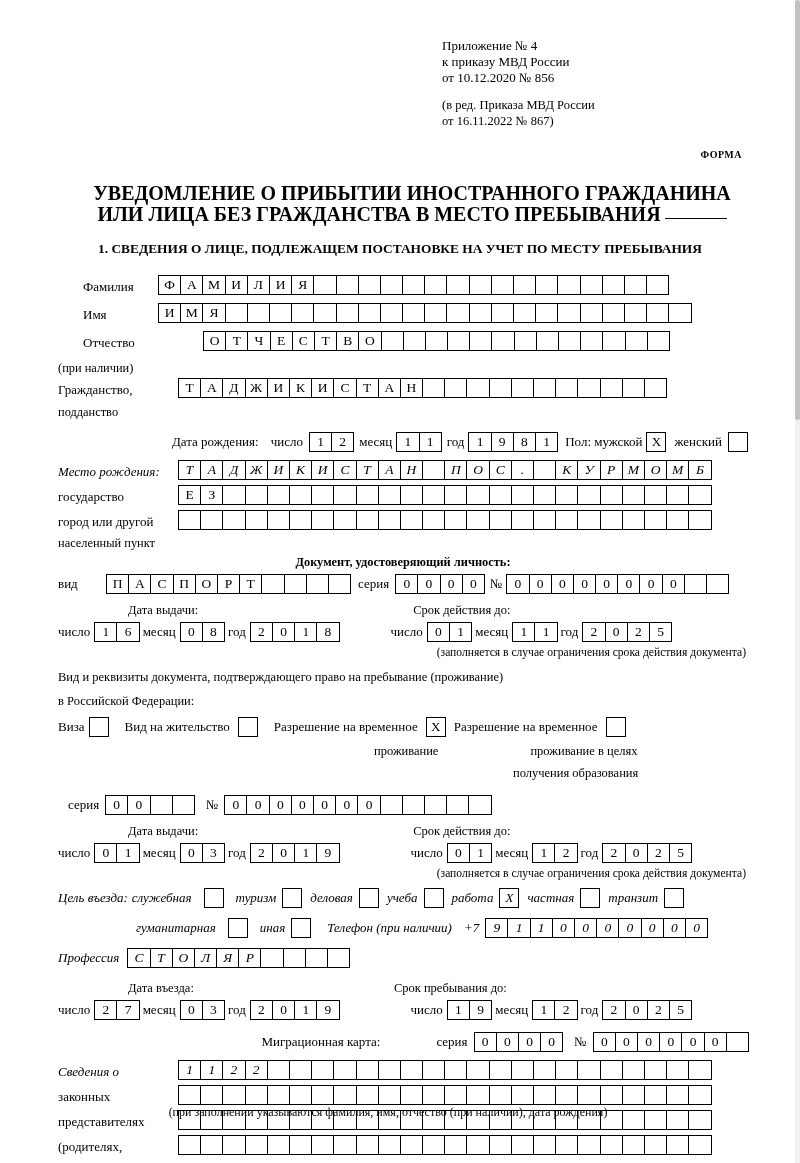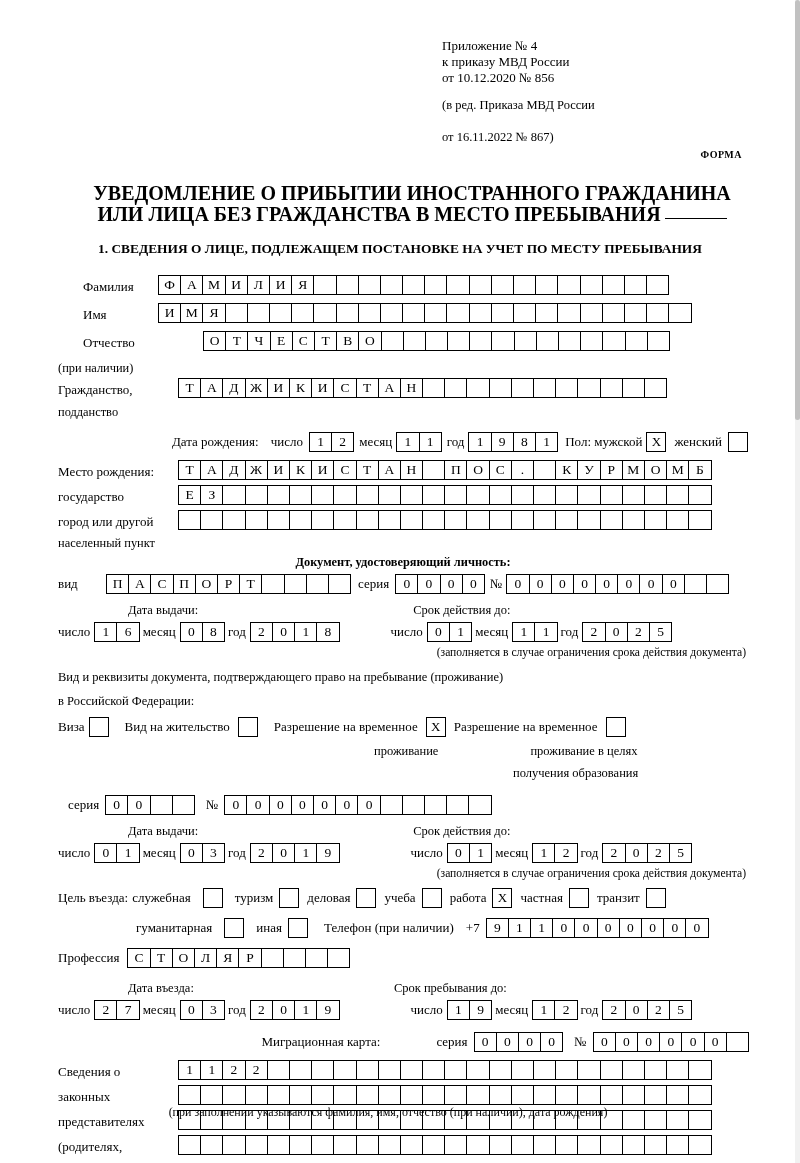--- a/index.html
+++ b/index.html
@@ -124,21 +124,21 @@
   .gap6 { margin-left: 6px; }
   .gap8 { margin-left: 8px; }
   .gap12 { margin-left: 12px; }
   .gap16 { margin-left: 16px; }
   .gap20 { margin-left: 20px; }
   .txt { font-size: 13px; line-height: 22px; white-space: nowrap; }
   .txt-s { font-size: 12.5px; line-height: 20px; white-space: nowrap; }
   .block-row { display: flex; align-items: center; height: 24px; }
   .mt2 { margin-top: 2px; }
   .mt4 { margin-top: 4px; }
-  .mt6 { margin-top: 6px; }
+  .mt6 { margin-top: 6px; font-style: italic; }
   .mt8 { margin-top: 8px; justify-content: flex-end; }
   .mt10 { margin-top: 10px; }
   .footer-note {
     position: absolute;
     top: 1105px;
     left: 0;
     width: 776px;
     text-align: center;
     font-size: 12px;
   }
@@ -163,21 +163,21 @@
 </head>
 <body>
 
 <div class="page">
 
   <div class="hdr">
     <div>Приложение № 4</div>
     <div class="l2">к приказу МВД России</div>
     <div>от 10.12.2020 № 856</div>
     <div class="sub">(в ред. Приказа МВД России</div>
-    <div class="sub" style="margin-top:16px">от 16.11.2022 № 867)</div>
+    <div class="sub" style="margin-top:0">от 16.11.2022 № 867)</div>
   </div>
 
   <div class="forma">ФОРМА</div>
 
   <div class="title">
     <div>УВЕДОМЛЕНИЕ О ПРИБЫТИИ ИНОСТРАННОГО ГРАЖДАНИНА</div>
     <div class="line2">
       <span>ИЛИ ЛИЦА БЕЗ ГРАЖДАНСТВА В МЕСТО ПРЕБЫВАНИЯ</span><span class="underline-blank"></span>
     </div>
   </div>

